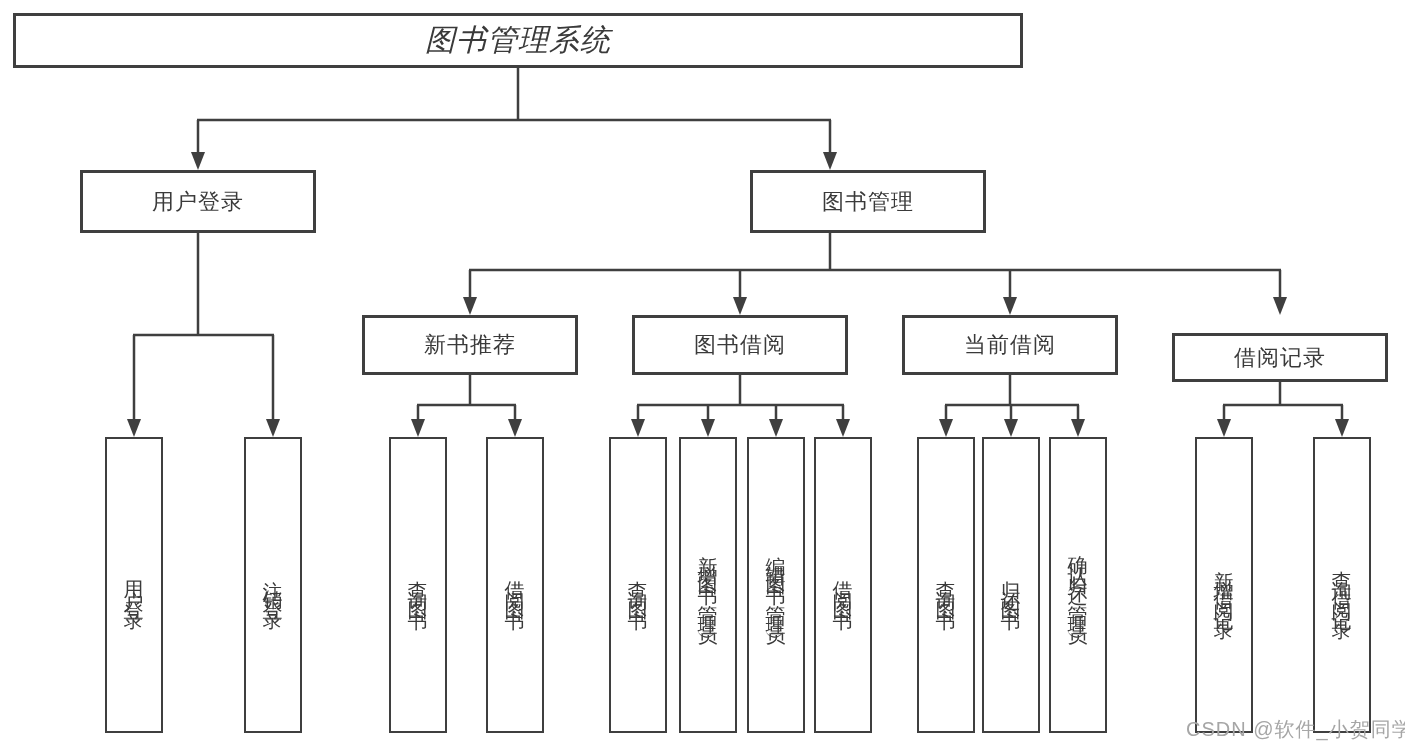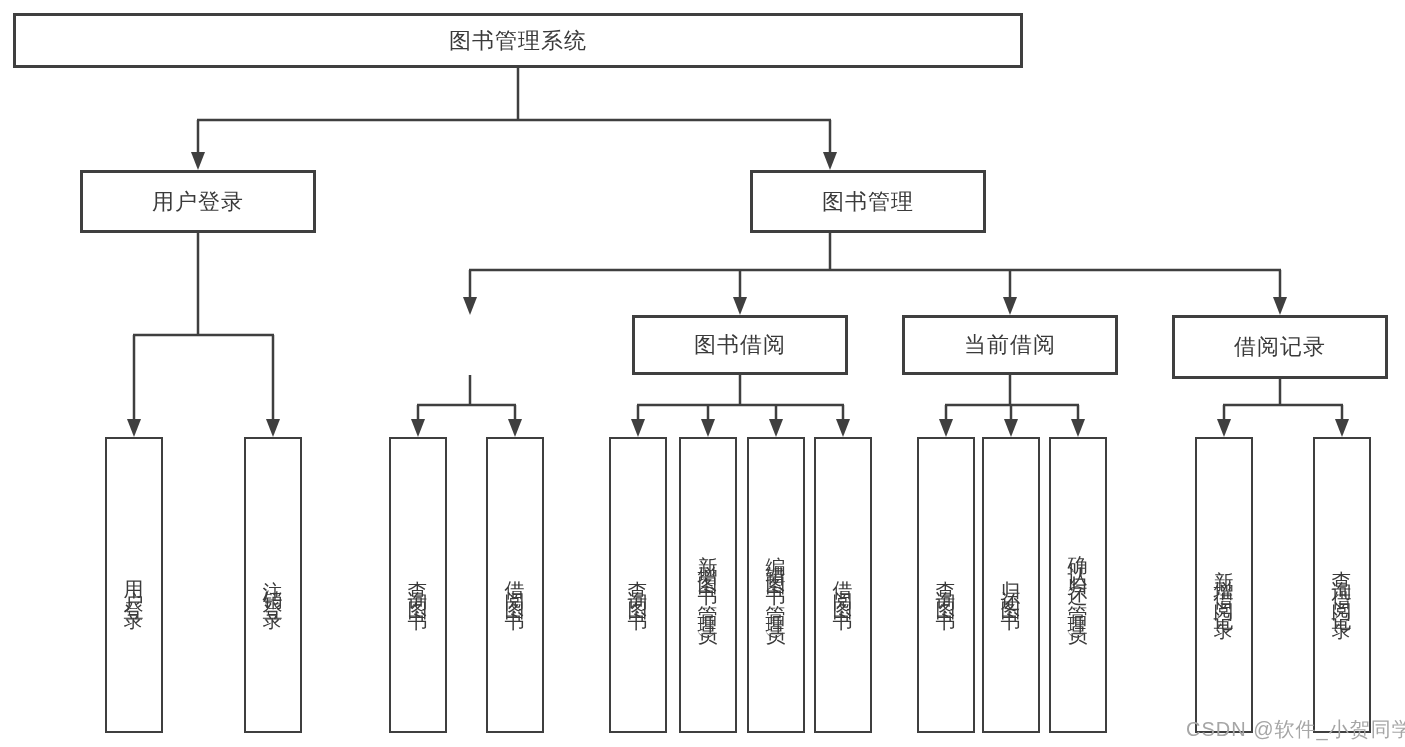--- a/index.html
+++ b/index.html
@@ -18,21 +18,21 @@
     z-index:1;
   }
   .connectors line{stroke:#3f3f3f;stroke-width:2.5;}
   .connectors polygon{fill:#3f3f3f;stroke:none;}
   .box{
     position:absolute;box-sizing:border-box;
     background:#ffffff;border:3px solid #3f3f3f;
     display:flex;align-items:center;justify-content:center;
     color:#3a3a3a;z-index:2;
   }
-  .lvl-root .label{font-size:22px;letter-spacing:1px;}
+  .lvl-root .label{font-size:30px;letter-spacing:1px;font-style:italic;}
   .lvl-mid .label{font-size:22px;letter-spacing:1px;}
   .leaf{border-width:2px;}
   .leaf .vlabel{
     writing-mode:vertical-rl;
     text-orientation:mixed;
     font-size:20px;
     line-height:1.1;
     letter-spacing:10px;
     white-space:nowrap;
   }
@@ -120,27 +120,30 @@
     <span class="label">图书管理系统</span>
   </div>
 
   <div class="box lvl-mid" style="left:80px;top:170px;width:236px;height:63px">
     <span class="label">用户登录</span>
   </div>
   <div class="box lvl-mid" style="left:750px;top:170px;width:236px;height:63px">
     <span class="label">图书管理</span>
   </div>
 
+  <div class="box lvl-mid" style="left:362px;top:315px;width:216px;height:60px">
+    <span class="label">新书推荐</span>
+  </div>
   <div class="box lvl-mid" style="left:632px;top:315px;width:216px;height:60px">
     <span class="label">图书借阅</span>
   </div>
   <div class="box lvl-mid" style="left:902px;top:315px;width:216px;height:60px">
     <span class="label">当前借阅</span>
   </div>
-  <div class="box lvl-mid" style="left:1172px;top:315px;width:216px;height:64px">
+  <div class="box lvl-mid" style="left:1172px;top:333px;width:216px;height:49px">
     <span class="label">借阅记录</span>
   </div>
 
   <div class="box leaf" style="left:105px;top:437px;width:58px;height:296px">
     <span class="vlabel">用户登录</span>
   </div>
   <div class="box leaf" style="left:244px;top:437px;width:58px;height:296px">
     <span class="vlabel">注销登录</span>
   </div>
 

